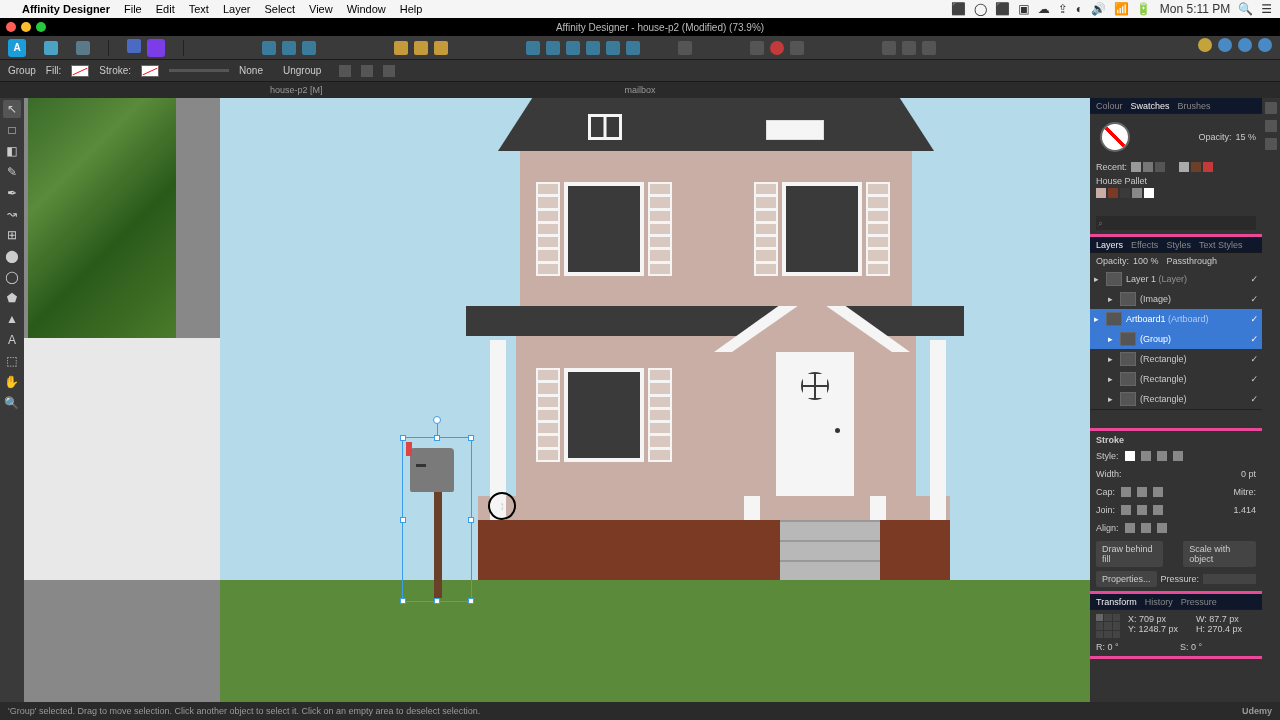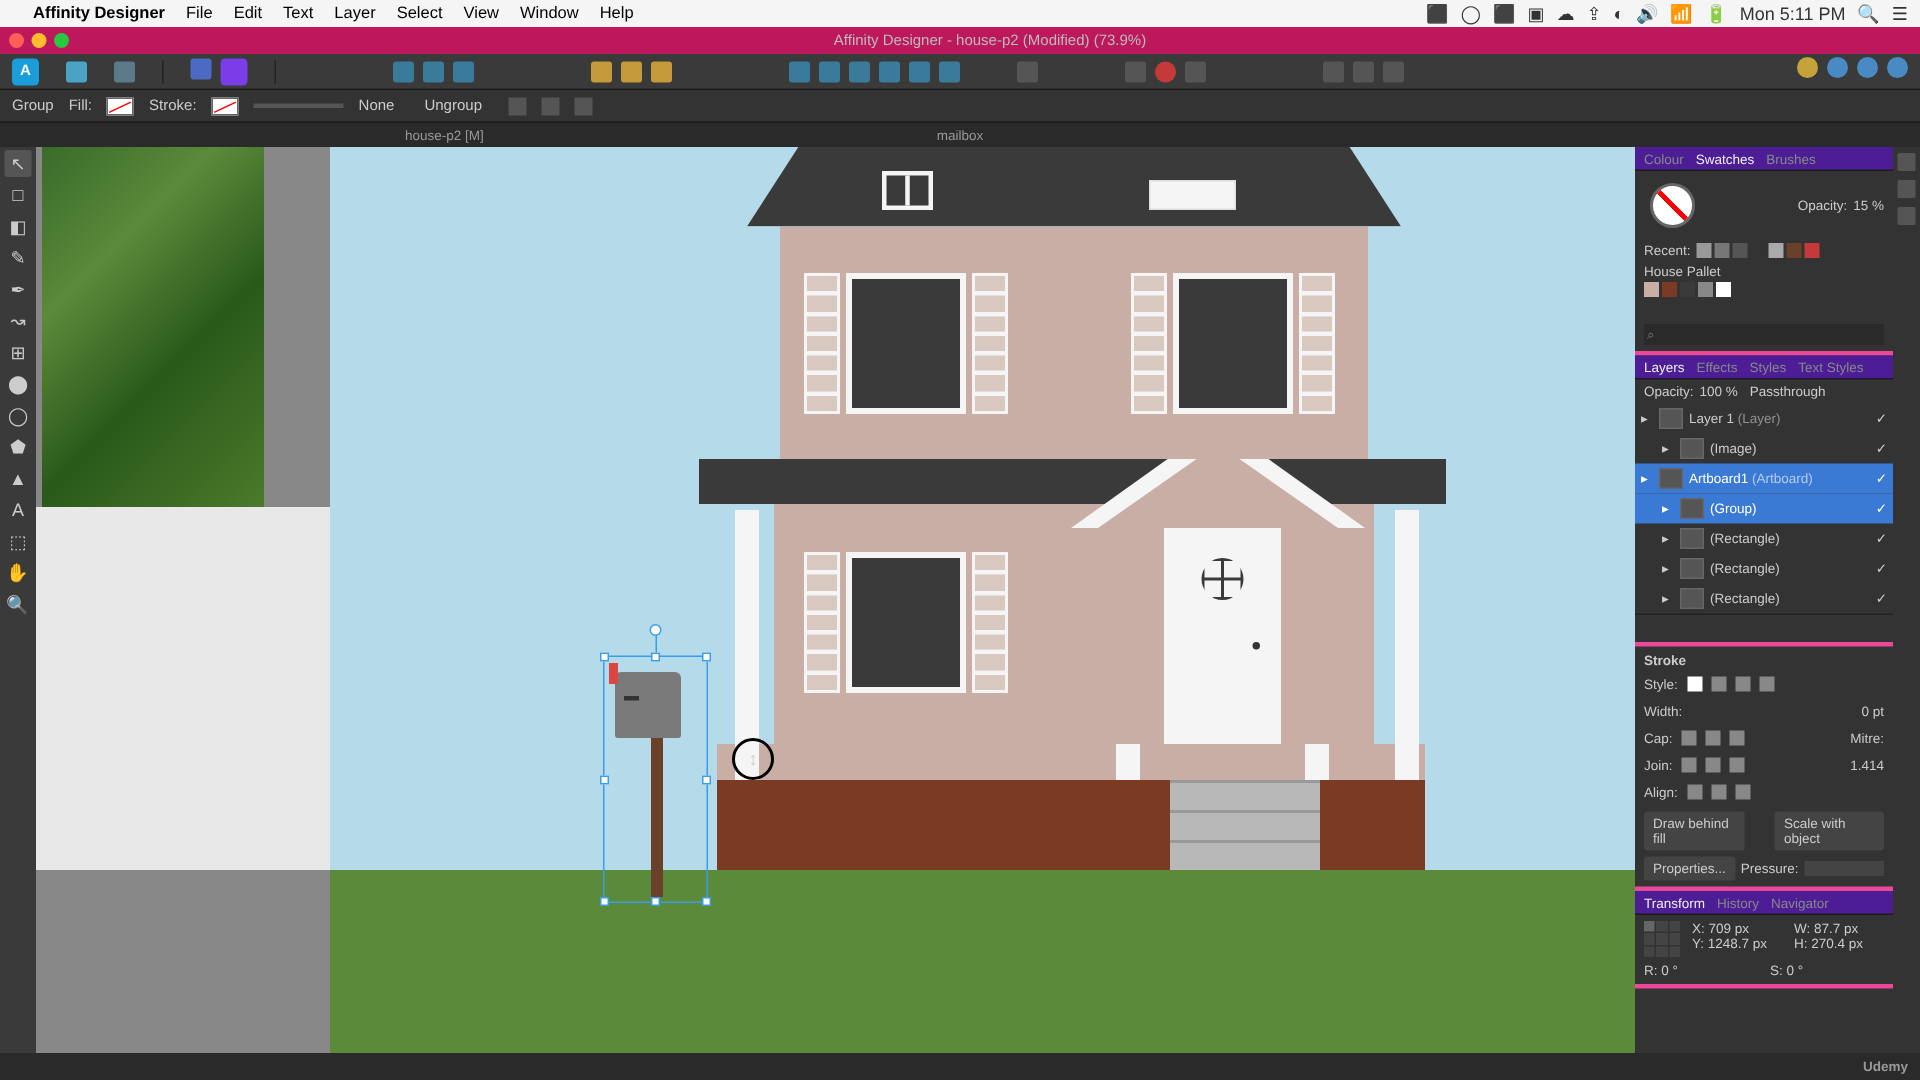--- a/index.html
+++ b/index.html
@@ -5,21 +5,21 @@
 * { margin: 0; padding: 0; box-sizing: border-box; font-family: -apple-system, "Helvetica Neue", Arial, sans-serif; }
 body { width: 1280px; height: 720px; background: #2a2a2a; color: #ccc; font-size: 10px; overflow: hidden; position: relative; }
 
 
 .mac-menubar { height: 18px; background: #f5f5f5; color: #000; display: flex; align-items: center; padding: 0 8px; font-size: 11px; gap: 14px; }
 .mac-menubar .apple { font-size: 13px; }
 .mac-menubar .right { margin-left: auto; display: flex; gap: 8px; font-size: 12px; align-items: center; }
 .mac-menubar .right span { color: #333; }
 
 
-.title-bar { height: 18px; background: #be185d; display: flex; align-items: center; padding: 0 6px; font-size: 10px; }
+.title-bar { height: 18px; background: #000000; display: flex; align-items: center; padding: 0 6px; font-size: 10px; }
 .title-bar .traffic { display: flex; gap: 5px; }
 .title-bar .dot { width: 10px; height: 10px; border-radius: 50%; }
 .title-bar .red { background: #ff5f56; }
 .title-bar .yellow { background: #ffbd2e; }
 .title-bar .green { background: #27c93f; }
 .title-bar .title { margin: 0 auto; color: #bbb; }
 
 
 .toolbar { height: 24px; background: #3a3a3a; display: flex; align-items: center; padding: 0 8px; gap: 18px; border-bottom: 1px solid #1a1a1a; }
 .toolbar .tb-icon { width: 14px; height: 14px; background: #555; border-radius: 2px; }
@@ -87,21 +87,21 @@
 .sel-box { position:absolute; left:182px; bottom:100px; width:70px; height:165px; border:1px solid #3a9de8; }
 .sel-handle { position:absolute; width:6px; height:6px; background:#fff; border:1px solid #3a9de8; }
 .rot-handle { position:absolute; width:8px; height:8px; border:1px solid #3a9de8; border-radius:50%; background:#fff; left:50%; top:-22px; transform:translateX(-50%);}
 .rot-line { position:absolute; left:50%; top:-16px; width:1px; height:16px; background:#3a9de8;}
 
 .cursor-circ { position:absolute; left:268px; top:394px; width:28px; height:28px; border:2px solid #000; border-radius:50%; display:flex;align-items:center;justify-content:center; pointer-events:none;}
 .cursor-circ::after { content:'↕'; font-size:12px; }
 
 
 .right-panels { width: 172px; background: #333; display: flex; flex-direction: column; font-size: 9px; overflow:hidden;}
-.panel-tabs { display: flex; background: #4c1d95; height: 16px; align-items: center; gap: 8px; padding: 0 6px; border-bottom:1px solid #1a1a1a;}
+.panel-tabs { display: flex; background: #0f172a; height: 16px; align-items: center; gap: 8px; padding: 0 6px; border-bottom:1px solid #1a1a1a;}
 .panel-tabs span { color: #888; }
 .panel-tabs span.active { color: #eee; }
 .panel-body { padding: 4px 6px; border-bottom: 3px solid #ec4899; }
 .color-circle { width: 30px; height: 30px; border-radius: 50%; background: #fff; margin: 4px; position:relative; border:2px solid #666;}
 .color-circle::after { content:''; position:absolute; inset:0; border-radius:50%; background:linear-gradient(45deg, transparent 45%, red 45%, red 55%, transparent 55%);}
 .swatch-row { display: flex; gap: 2px; margin: 2px 0; flex-wrap: wrap; }
 .sw { width: 10px; height: 10px; background: #888; }
 .layer-row { display: flex; align-items: center; height: 20px; gap: 4px; padding: 0 4px; }
 .layer-row.sel { background: #3a7ad4; color: #fff; }
 .layer-thumb { width: 16px; height: 14px; background: #555; border: 1px solid #666; }
@@ -526,21 +526,21 @@
       <div style="display:flex;gap:4px;margin-top:4px;align-items:center">
         <span class="panel-btn">Properties...</span>
         <span>Pressure:</span>
         <div style="flex:1;height:10px;background:#444"></div>
       </div>
     </div>
 
     <div class="panel-tabs">
       <span class="active">Transform</span>
       <span>History</span>
-      <span>Navigator</span>
+      <span>Pressure</span>
     </div>
     <div class="panel-body">
       <div class="xform-row">
         <div style="width:24px;height:24px;display:grid;grid-template-columns:repeat(3,1fr);grid-template-rows:repeat(3,1fr);gap:1px">
           <div style="background:#666"></div>
             <div style="background:#444"></div>
             <div style="background:#444"></div>
           <div style="background:#444"></div>
             <div style="background:#444"></div>
             <div style="background:#444"></div>
@@ -567,14 +567,15 @@
   </div>
 
   <div class="right-rail">
     <div></div>
     <div></div>
     <div></div>
   </div>
 </div>
 
 <div class="status-bar">
+  <span>'Group' selected. Drag to move selection. Click another object to select it. Click on an empty area to deselect selection.</span>
   <span class="udemy">Udemy</span>
 </div>
 
 </body></html>

